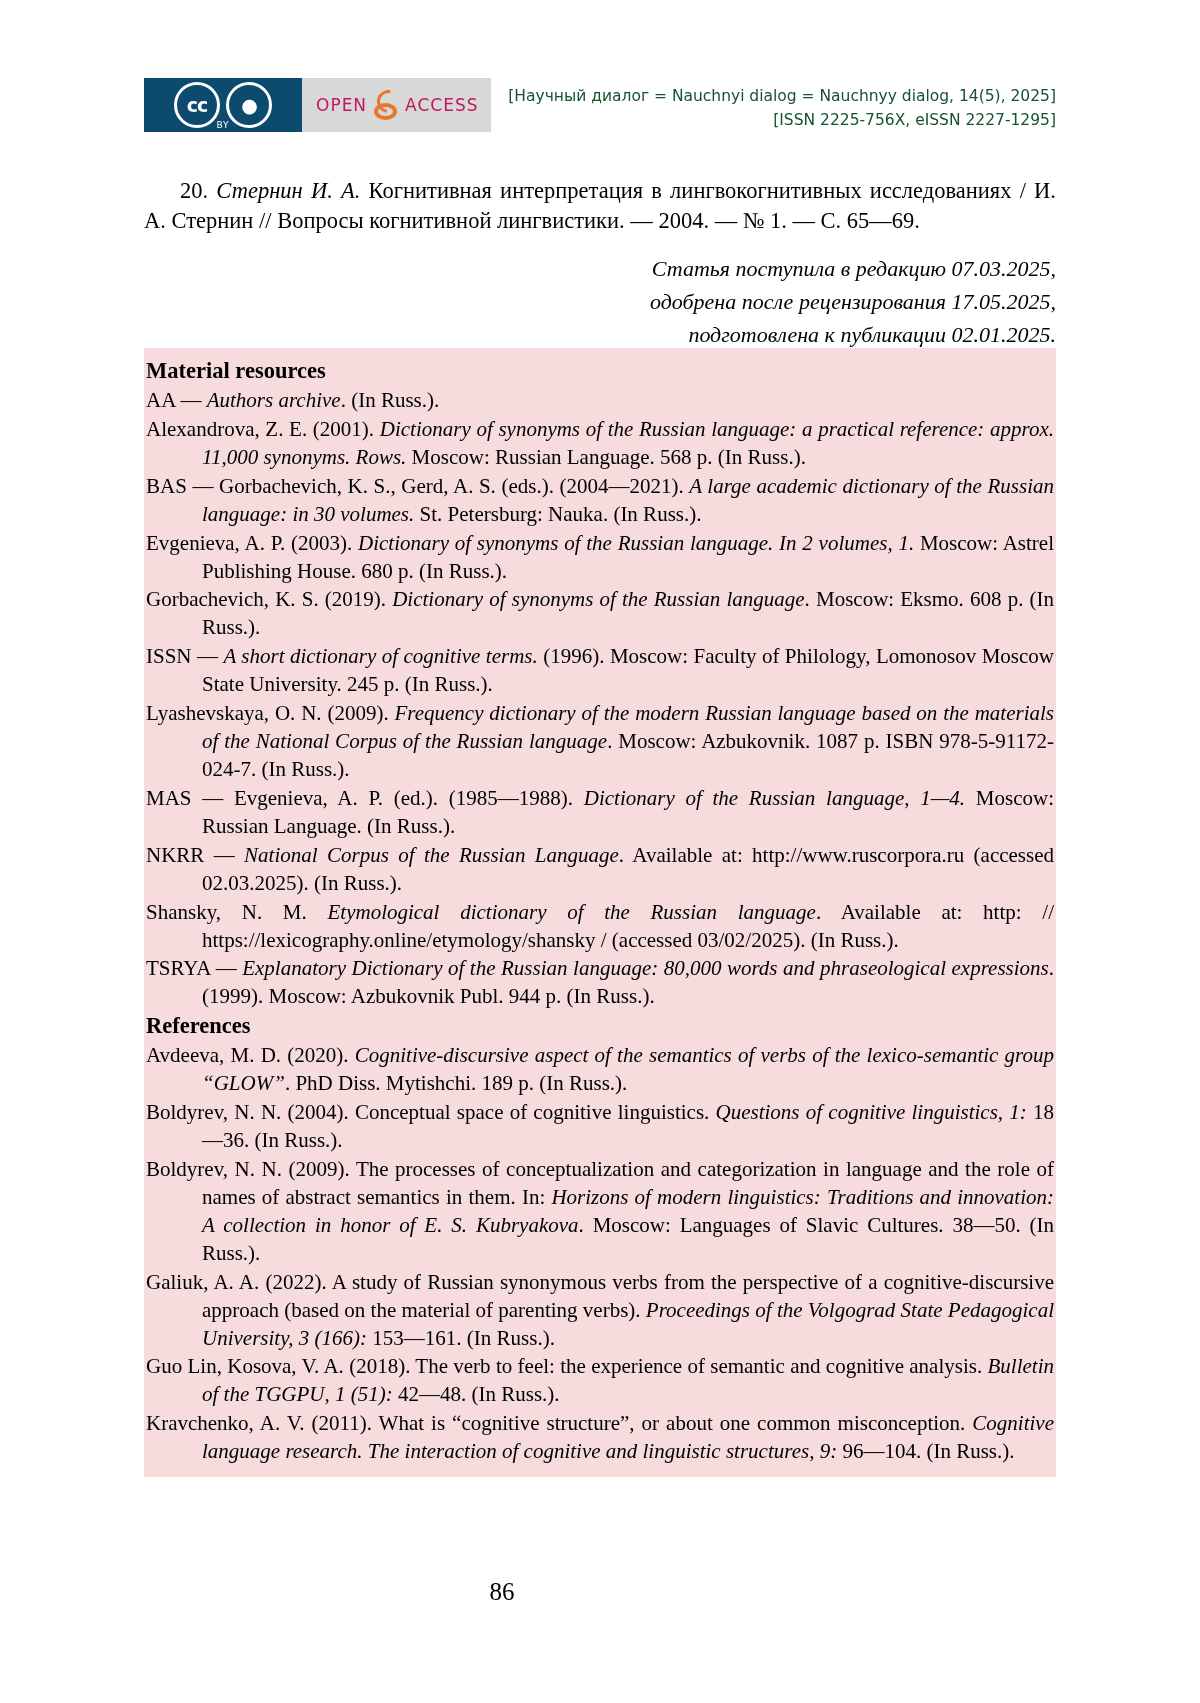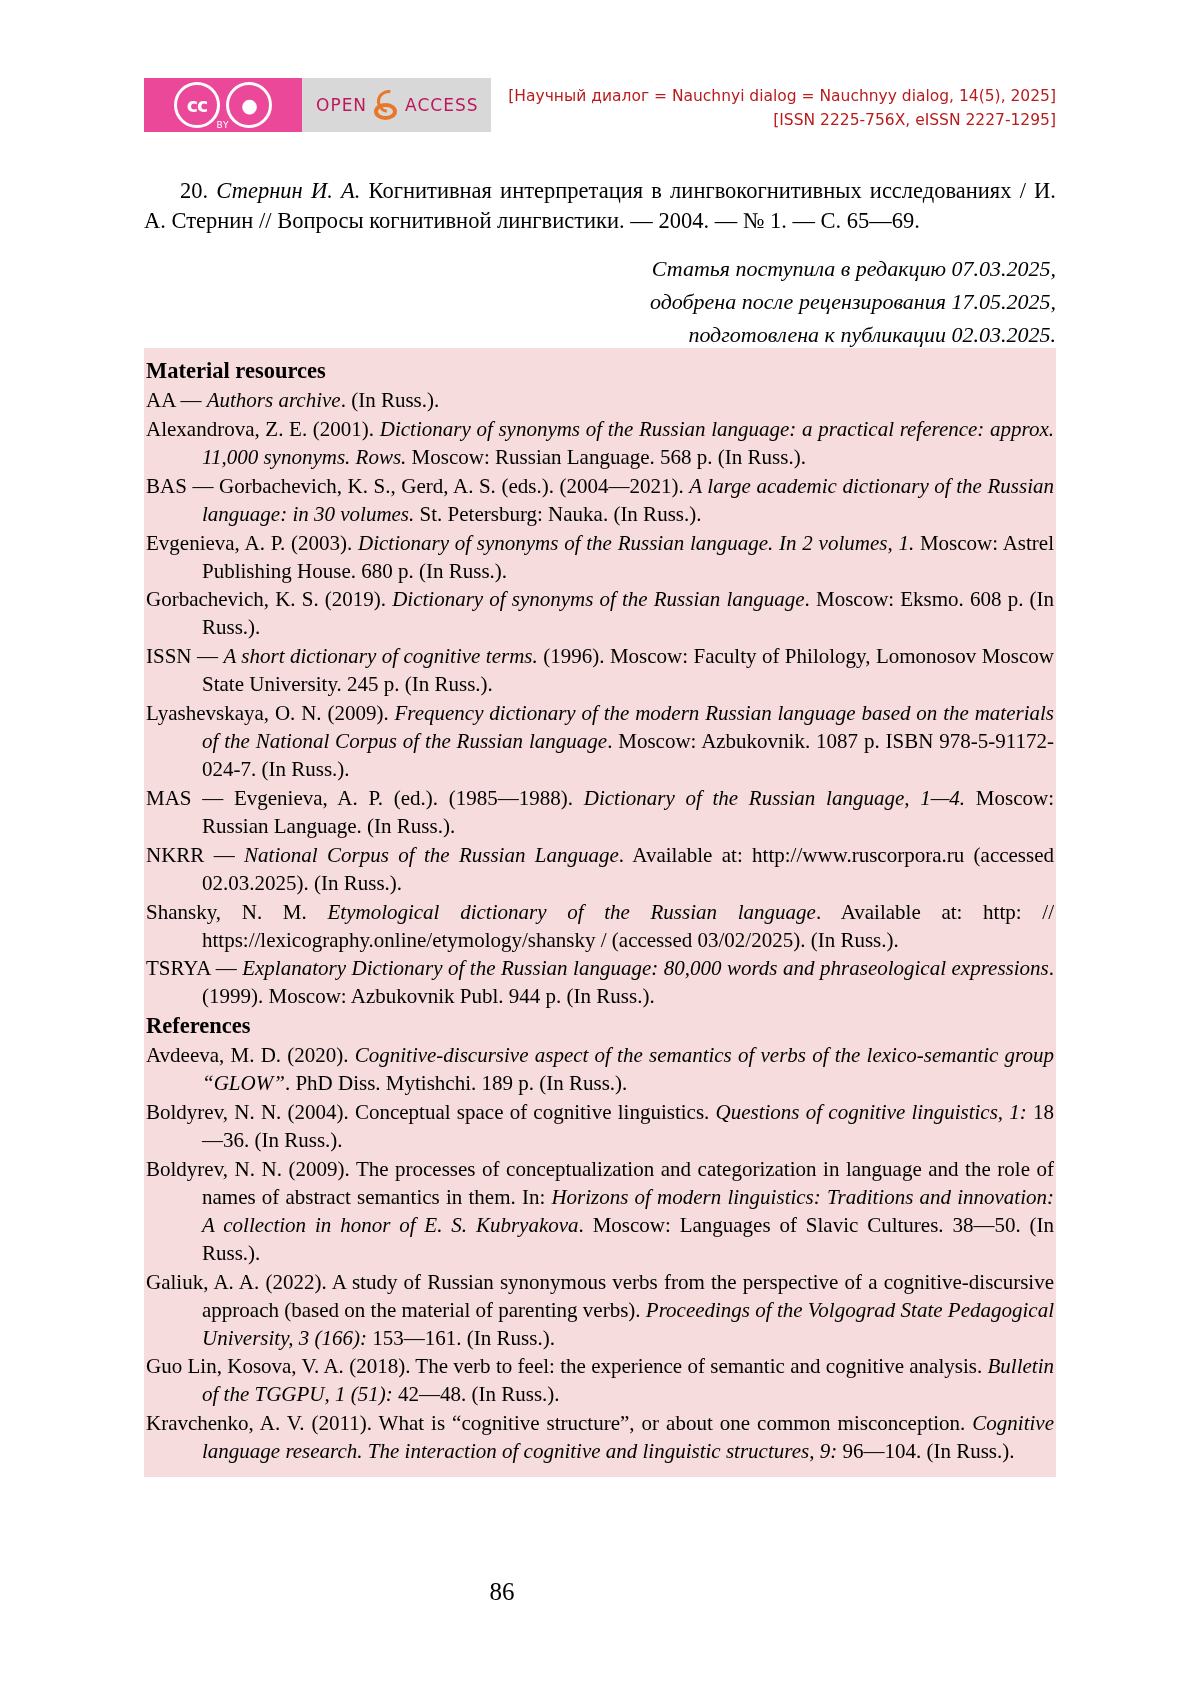--- a/index.html
+++ b/index.html
@@ -32,21 +32,21 @@
   }
   .oa-badge {
     position: absolute;
     left: 0;
     top: 0;
     display: flex;
     align-items: center;
     height: 54px;
   }
   .cc-block {
-    background: #ec4899;
+    background: #0c4a6e;
     width: 158px;
     height: 54px;
     display: flex;
     align-items: center;
     justify-content: center;
     gap: 6px;
     position: relative;
   }
   .cc-circle {
     width: 40px;
@@ -114,21 +114,21 @@
     box-sizing: border-box;
   }
   .journal-info {
     position: absolute;
     right: 0;
     top: 6px;
     text-align: right;
     font-family: "DejaVu Sans", sans-serif;
     font-size: 15.5px;
     line-height: 1.55;
-    color: #b91c1c;
+    color: #14532d;
   }
 
   
   .ref-top {
     position: absolute;
     top: 176px;
     left: 144px;
     width: 912px;
     font-size: 22.5px;
     line-height: 1.35;
@@ -213,21 +213,21 @@
   </div>
 
   <div class="ref-top">
     <span>20.</span>
     <span class="it">Стернин И. А.</span><span> Когнитивная интерпретация в лингвокогнитивных исследованиях / И. А. Стернин // Вопросы когнитивной лингвистики. — 2004. — № 1. — С. 65—69.</span>
   </div>
 
   <div class="submission">
     <div>Статья поступила в редакцию 07.03.2025,</div>
     <div>одобрена после рецензирования 17.05.2025,</div>
-    <div>подготовлена к публикации 02.03.2025.</div>
+    <div>подготовлена к публикации 02.01.2025.</div>
   </div>
 
   <div class="pink-block">
     <div class="sec-title">Material resources</div>
     <div id="material-list">
         <div class="entry"><span>AA — </span><span class="it">Authors archive</span><span>. (In Russ.).</span></div>
         <div class="entry"><span>Alexandrova, Z. E. (2001). </span><span class="it">Dictionary of synonyms of the Russian language: a practical reference: approx. 11,000 synonyms. Rows.</span><span> Moscow: Russian Language. 568 p. (In Russ.).</span></div>
         <div class="entry"><span>BAS — Gorbachevich, K. S., Gerd, A. S. (eds.). (2004—2021). </span><span class="it">A large academic dictionary of the Russian language: in 30 volumes.</span><span> St. Petersburg: Nauka. (In Russ.).</span></div>
         <div class="entry"><span>Evgenieva, A. P. (2003). </span><span class="it">Dictionary of synonyms of the Russian language. In 2 volumes, 1.</span><span> Moscow: Astrel Publishing House. 680 p. (In Russ.).</span></div>
         <div class="entry"><span>Gorbachevich, K. S. (2019). </span><span class="it">Dictionary of synonyms of the Russian language</span><span>. Moscow: Eksmo. 608 p. (In Russ.).</span></div>

